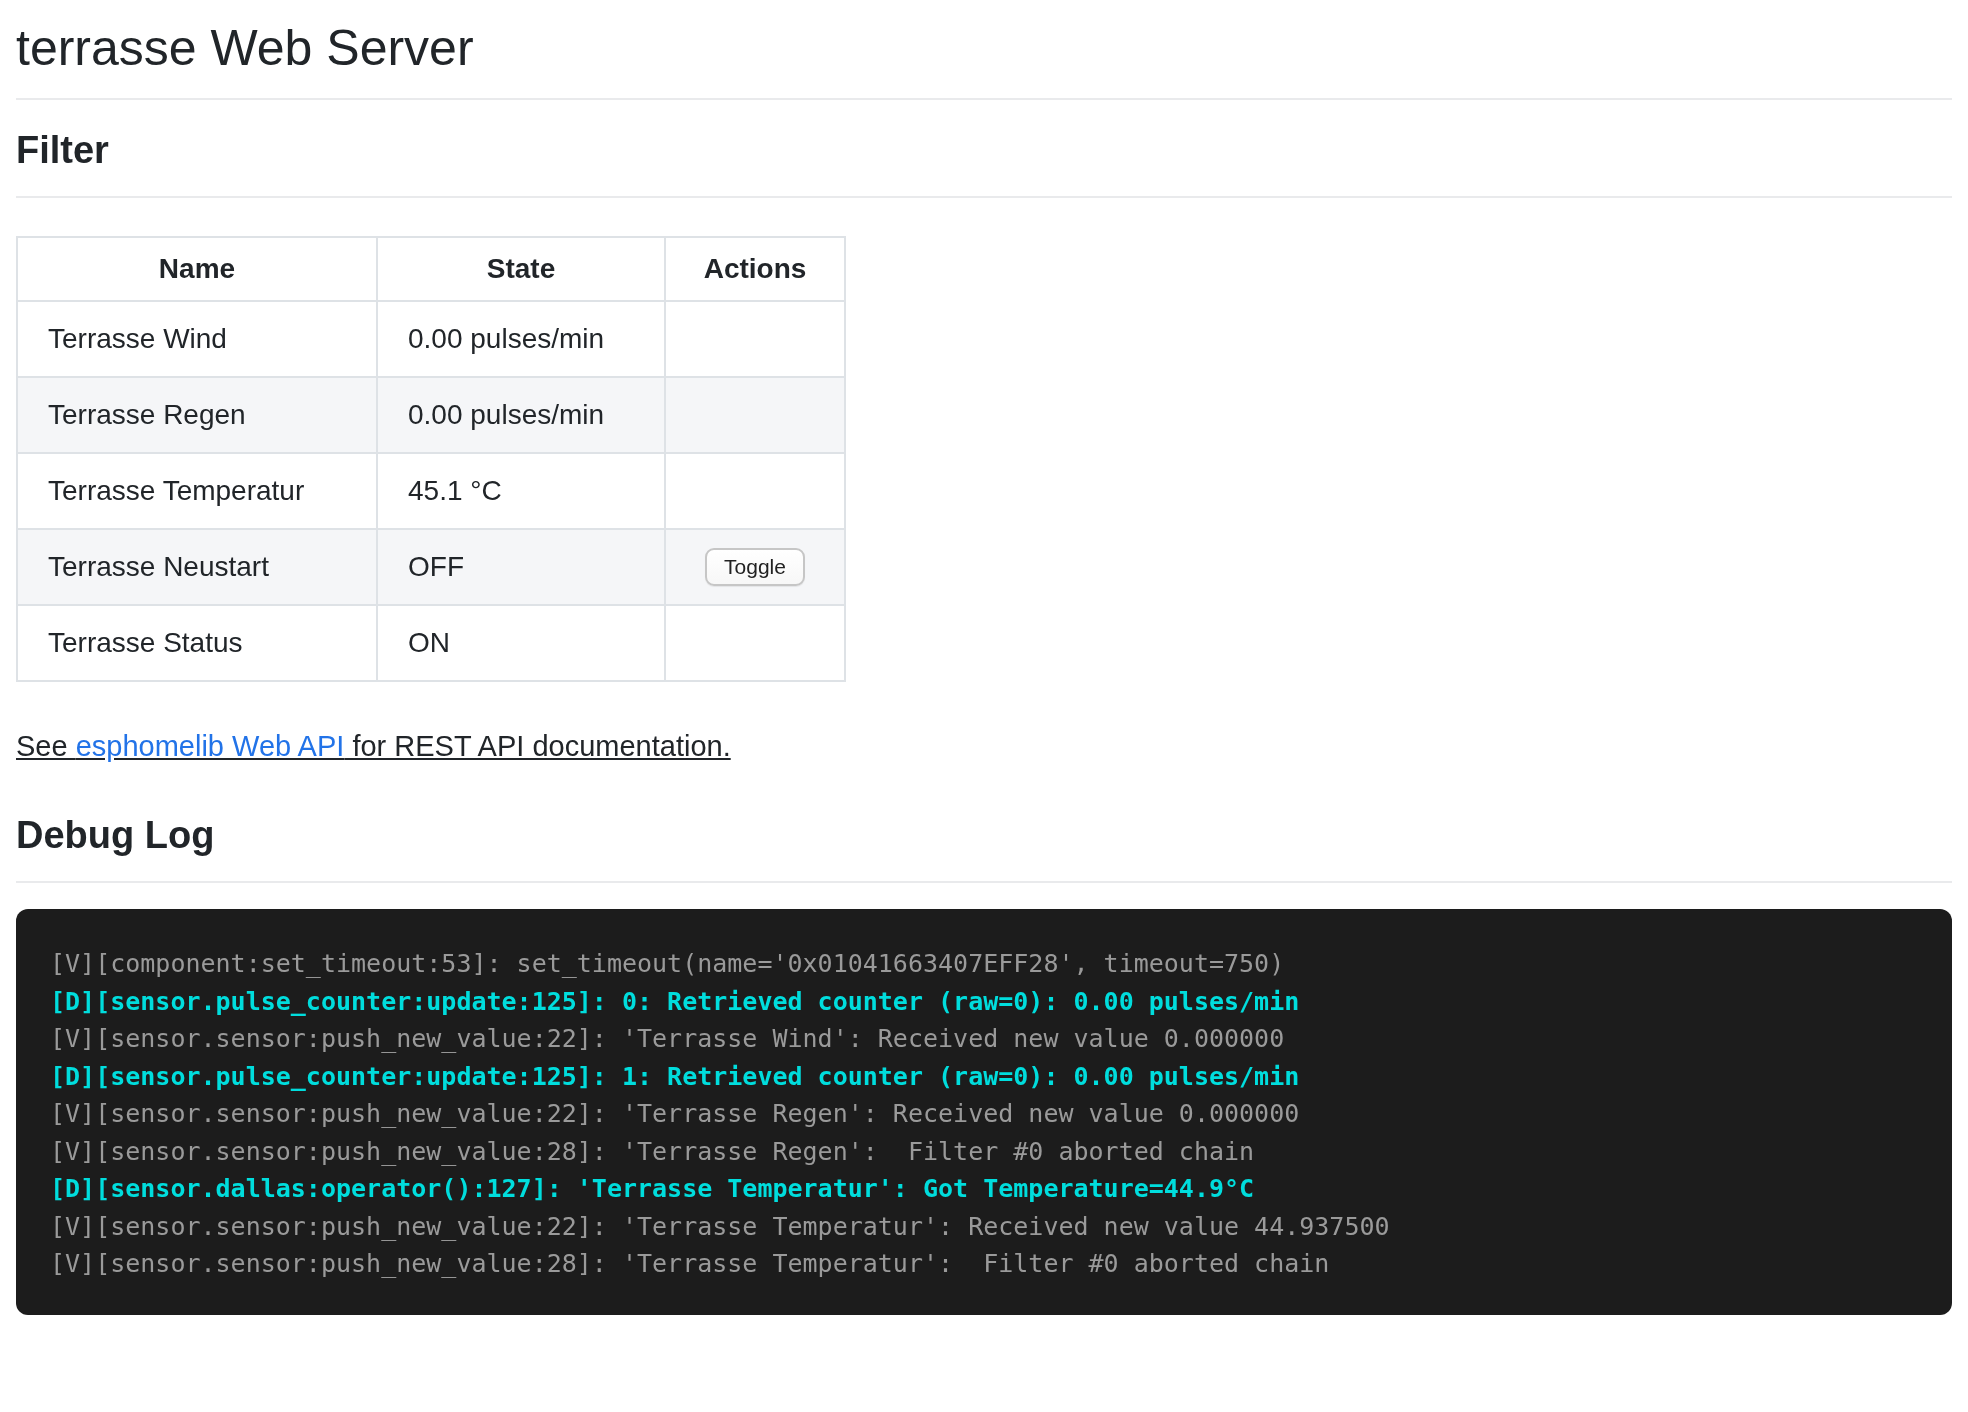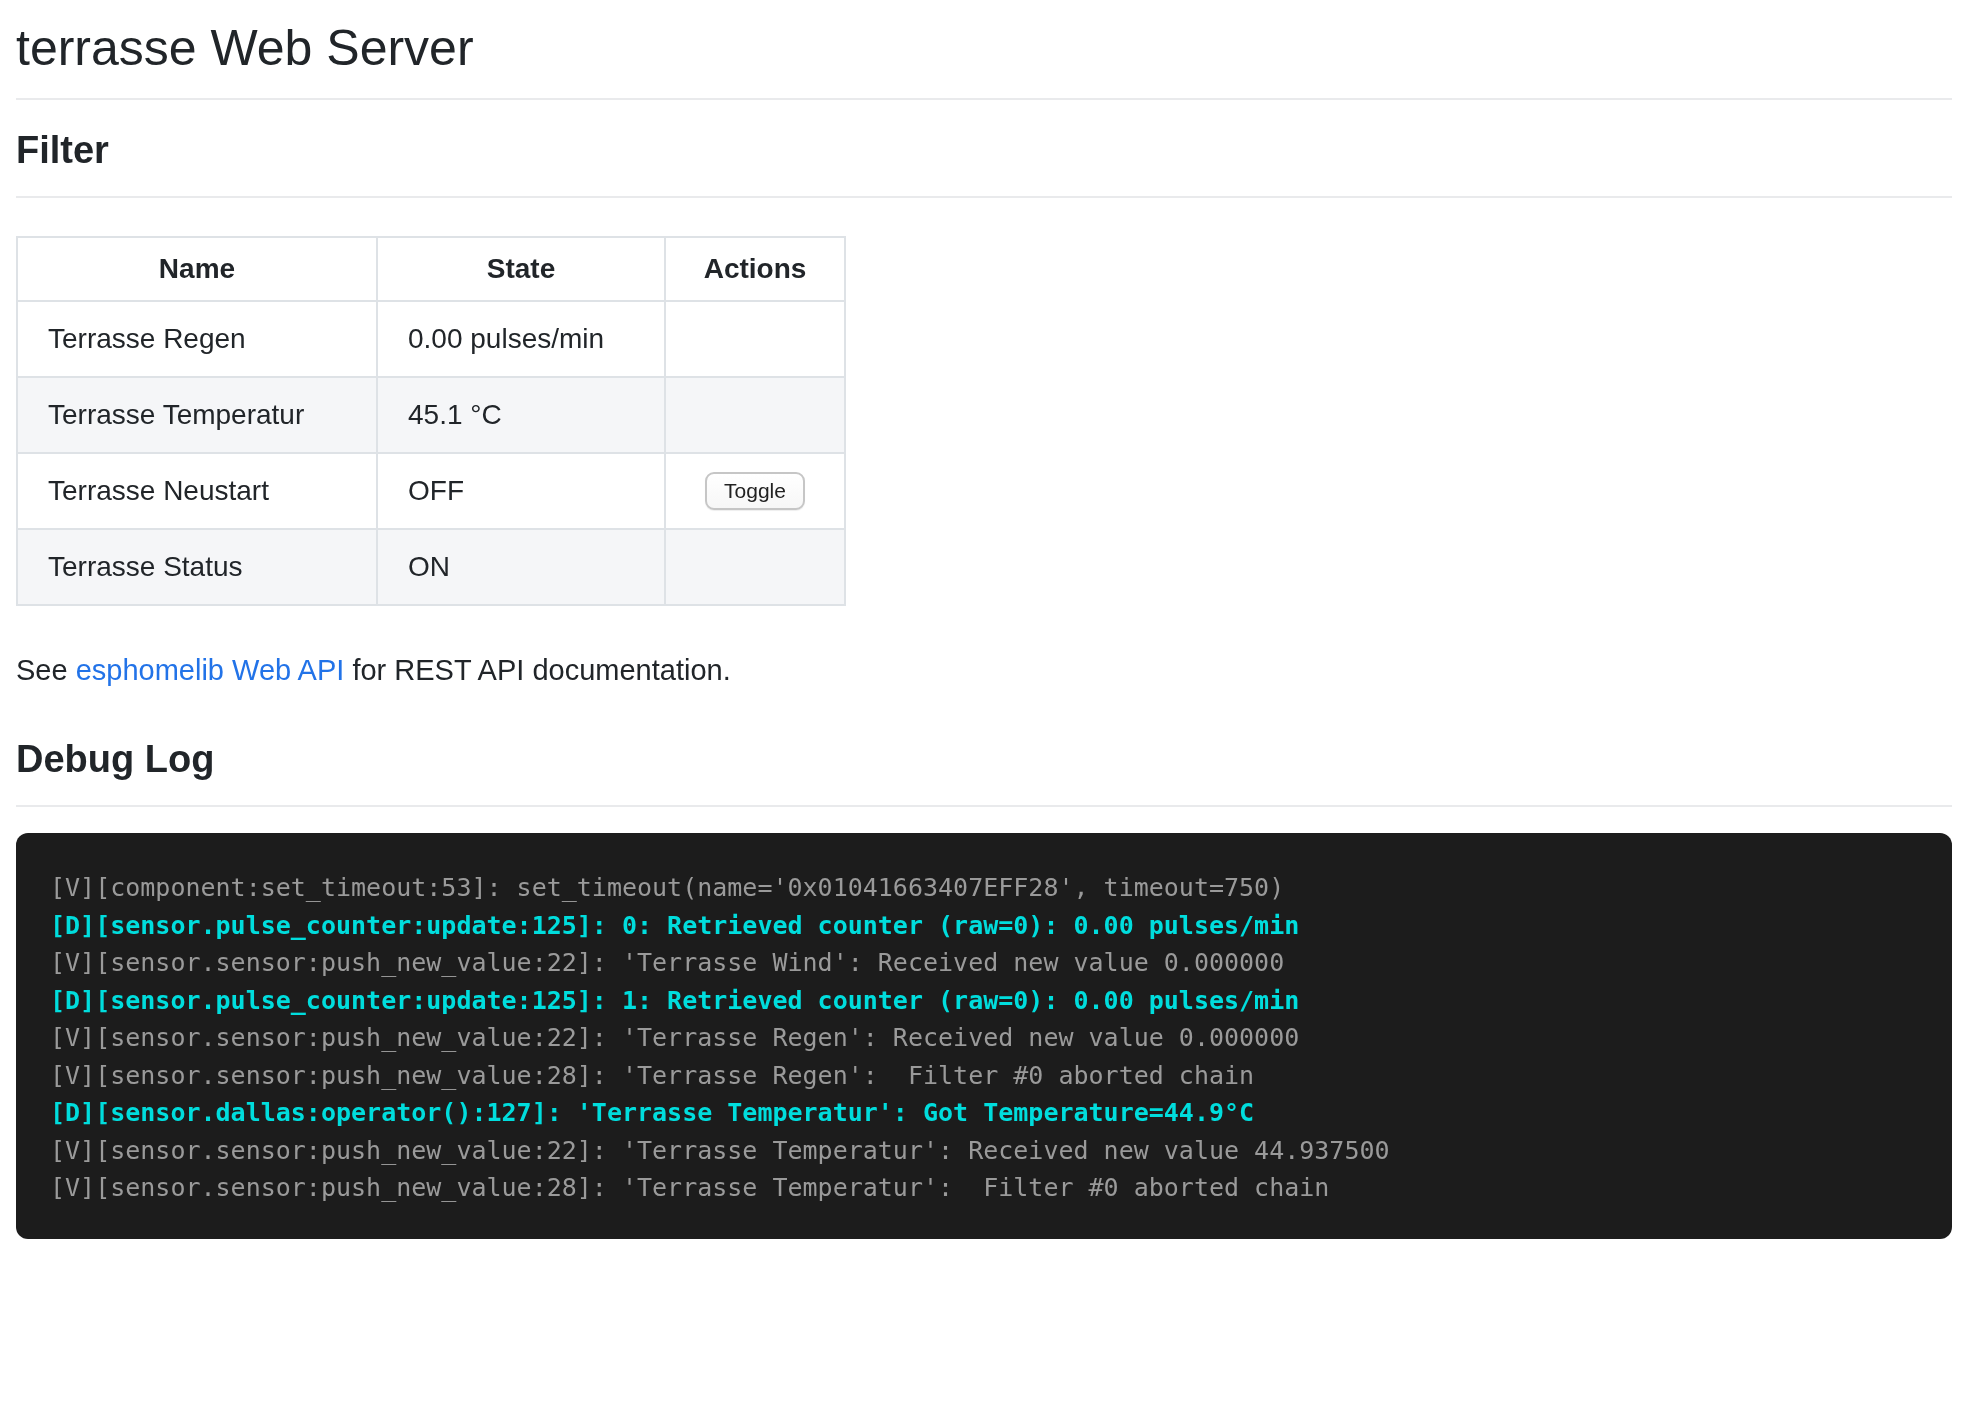--- a/index.html
+++ b/index.html
@@ -76,20 +76,21 @@
     background:linear-gradient(var(--btn-bg), #f7f7f7);
     border:2px solid var(--btn-border);
     border-radius:9px;
     padding:5px 17px;
     box-shadow:0 1px 1px rgba(0,0,0,0.07);
     cursor:pointer;
   }
   p.api-note{
     font-size:29px;
     margin:48px 0 0 0;
+    text-decoration:underline;
   }
   p.api-note a{
     color:var(--link);
     text-decoration:none;
     cursor:pointer;
   }
   pre.log{
     margin:26px 0 20px 0;
     background:var(--log-bg);
     color:var(--log-verbose);
@@ -124,20 +125,25 @@
     </colgroup>
     <thead>
       <tr>
         <th>Name</th>
         <th>State</th>
         <th>Actions</th>
       </tr>
     </thead>
     <tbody id="states-tbody">
         <tr>
+          <td>Terrasse Wind</td>
+          <td>0.00 pulses/min</td>
+          <td class="actions"></td>
+        </tr>
+        <tr>
           <td>Terrasse Regen</td>
           <td>0.00 pulses/min</td>
           <td class="actions"></td>
         </tr>
         <tr>
           <td>Terrasse Temperatur</td>
           <td>45.1 °C</td>
           <td class="actions"></td>
         </tr>
         <tr>

